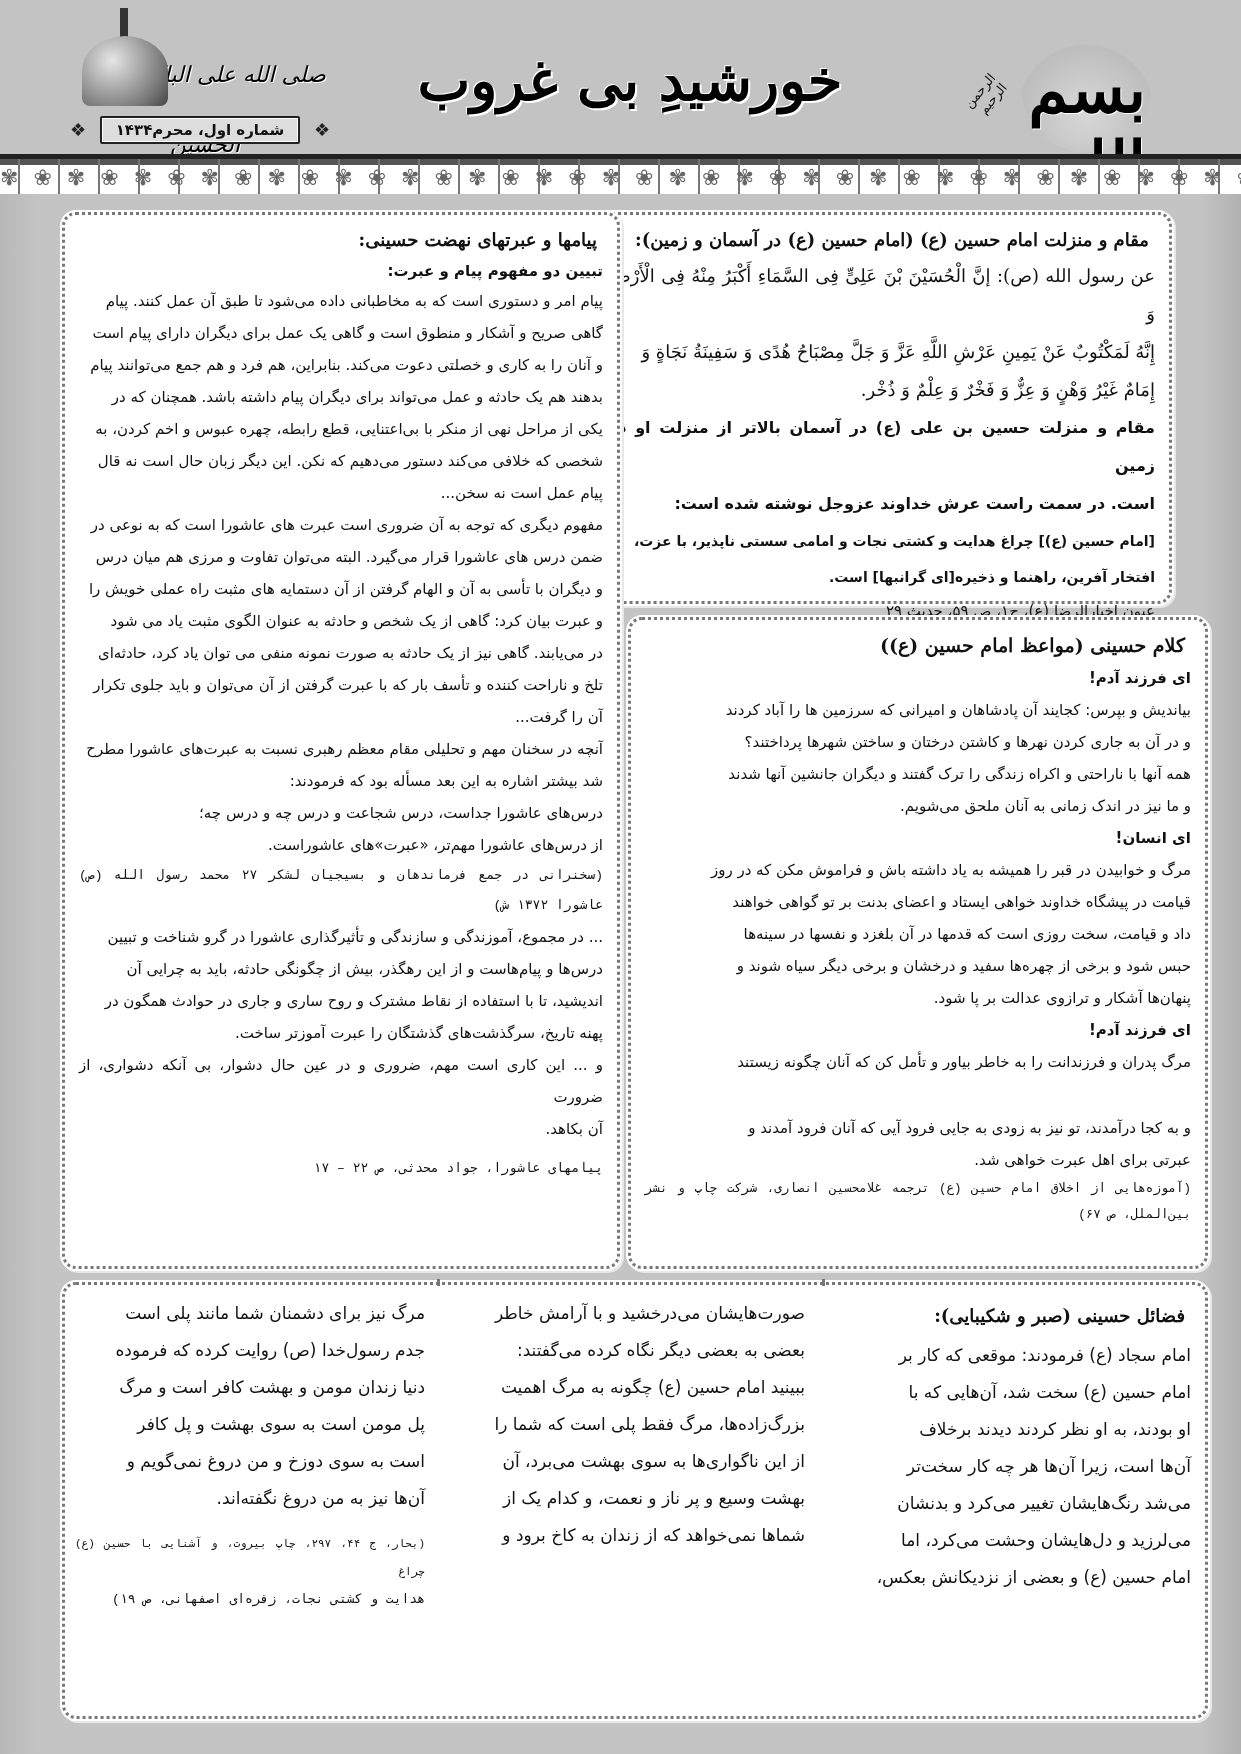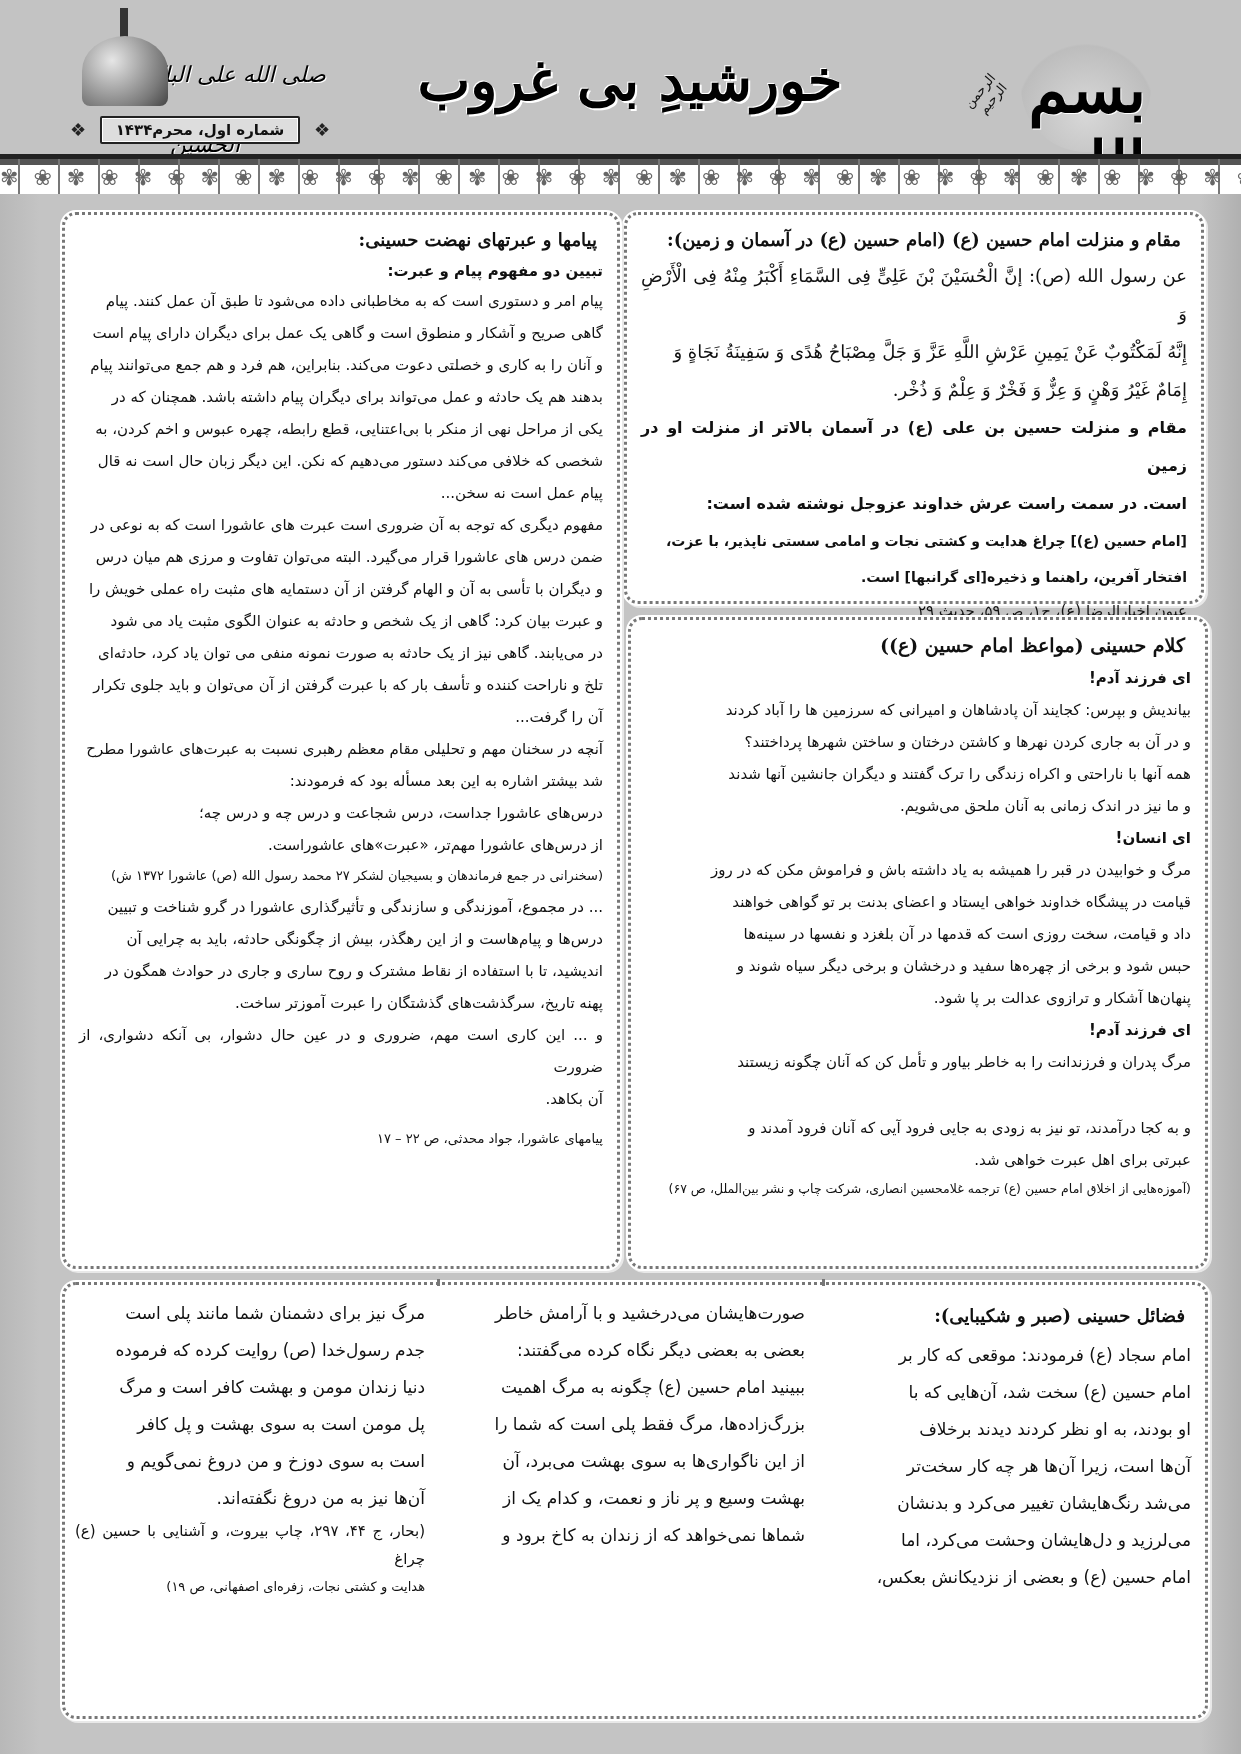--- a/index.html
+++ b/index.html
@@ -95,24 +95,24 @@
   }
   .box p { margin: 0; }
   .box-title {
     font-weight: bold; font-size: 18px; line-height: 34px;
     font-family: "DejaVu Serif", serif;
     padding-right: 6px;
   }
   .box-line { font-size: 15px; line-height: 32px; }
   .arabic { font-family: "DejaVu Serif", serif; font-size: 18px; line-height: 38px; }
   .bold { font-weight: bold; }
-  .small { font-size: 12.5px; line-height: 26px; }
+  .small { font-size: 12.5px; line-height: 26px; font-family: Liberation Mono, monospace; }
   .bigtext { font-size: 17px; line-height: 37px; }
 
-  #box-maqam { left: 624px; top: 212px; width: 580px; height: 392px; }
+  #box-maqam { left: 592px; top: 212px; width: 580px; height: 392px; }
   #box-kalam { left: 628px; top: 617px; width: 580px; height: 652px; }
   #box-payam { left: 62px; top: 212px; width: 558px; height: 1057px; }
   #box-bottom { left: 62px; top: 1282px; width: 1146px; height: 437px; padding: 0; }
 
   .col { position: absolute; top: 10px; width: 348px; text-align: justify; }
   .col.c1 { right: 14px; }
   .col.c2 { right: 400px; }
   .col.c3 { right: 780px; width: 350px; }
   .col-rule { position: absolute; top: 0; width: 0; height: 100%; border-left: 3px dotted #777; }
   .col-rule.r1 { right: 380px; top: -6px; height: 6px; }
@@ -237,16 +237,16 @@
     <p class="bigtext">بهشت وسیع و پر ناز و نعمت، و کدام یک از</p>
     <p class="bigtext">شماها نمی‌خواهد که از زندان به کاخ برود و</p>
   </div>
   <div class="col c3">
     <p class="bigtext">مرگ نیز برای دشمنان شما مانند پلی است</p>
     <p class="bigtext">جدم رسول‌خدا (ص) روایت کرده که فرموده</p>
     <p class="bigtext">دنیا زندان مومن و بهشت کافر است و مرگ</p>
     <p class="bigtext">پل مومن است به سوی بهشت و پل کافر</p>
     <p class="bigtext">است به سوی دوزخ و من دروغ نمی‌گویم و</p>
     <p class="bigtext">آن‌ها نیز به من دروغ نگفته‌اند.</p>
-    <p class="small" style="font-size:15px;line-height:28px;">(بحار، ج ۴۴، ۲۹۷، چاپ بیروت، و آشنایی با حسین (ع) چراغ</p>
+    <p class="small" style="font-size:11px;line-height:28px;margin-top:13px;">(بحار، ج ۴۴، ۲۹۷، چاپ بیروت، و آشنایی با حسین (ع) چراغ</p>
     <p class="small" style="font-size:13px;line-height:28px;">هدایت و کشتی نجات، زفره‌ای اصفهانی، ص ۱۹)</p>
   </div>
 </div>
 
 </body></html>

